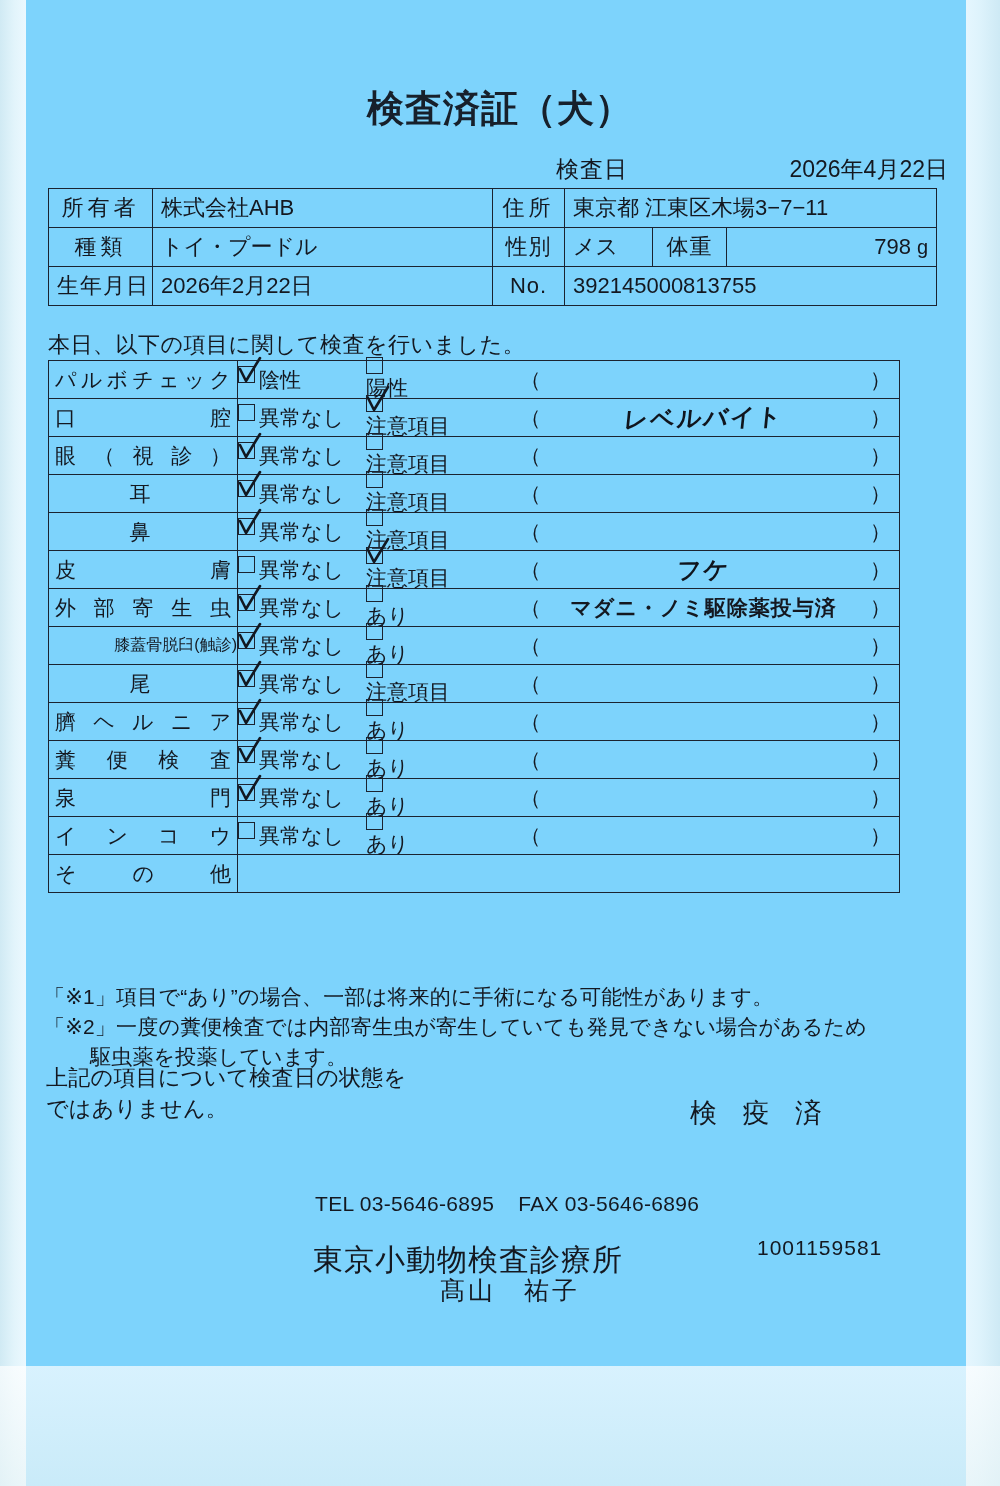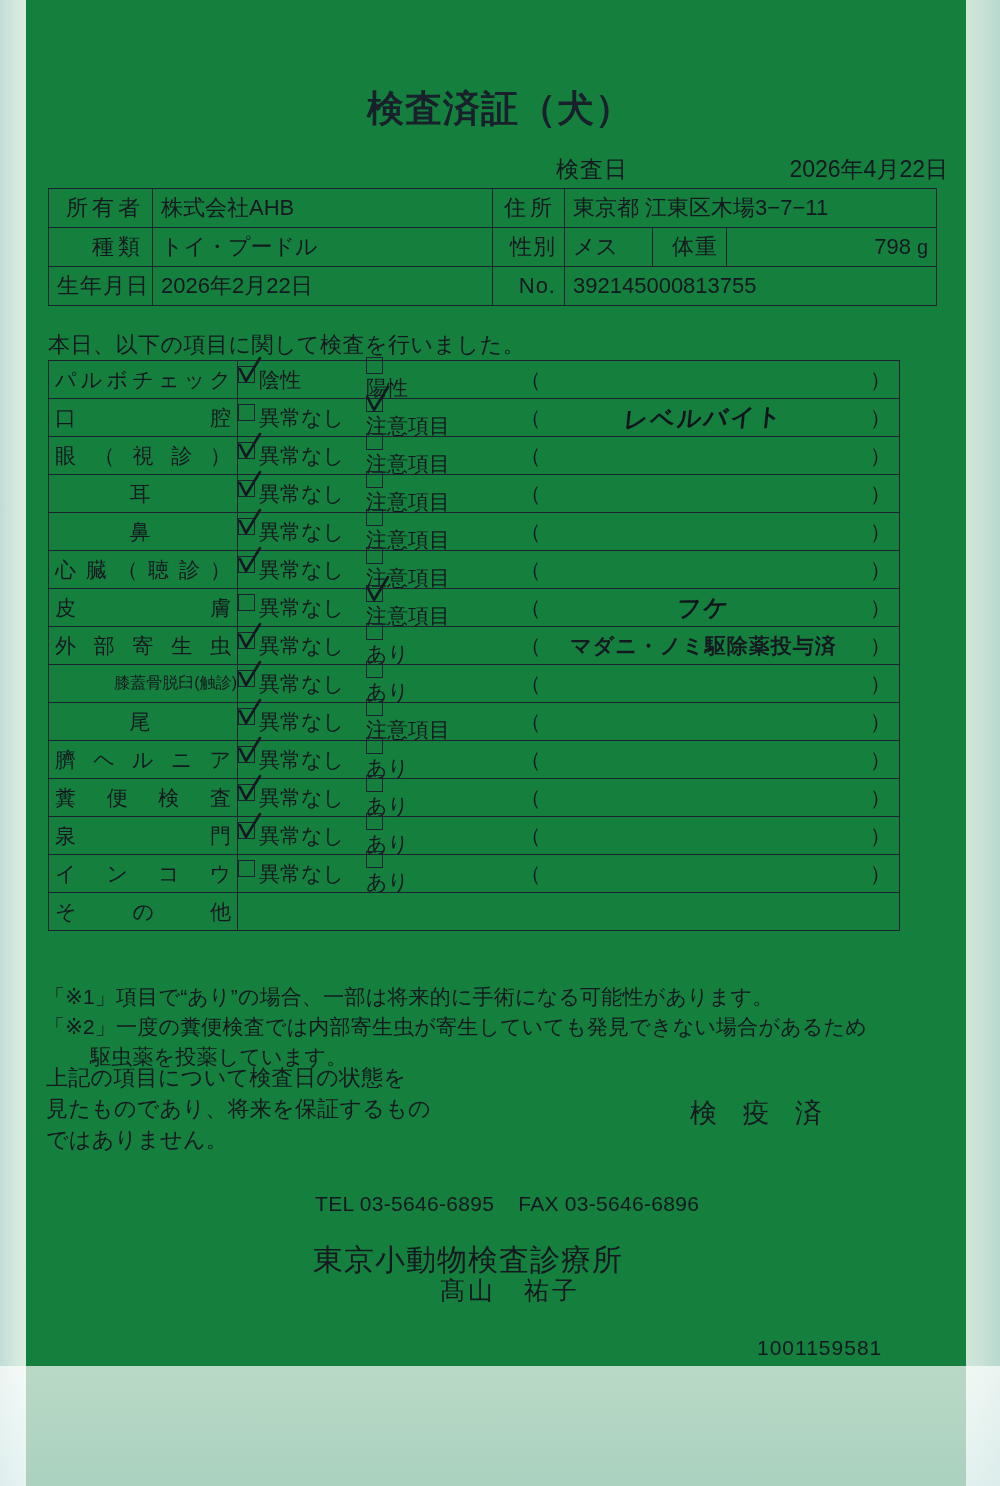--- a/index.html
+++ b/index.html
@@ -11,21 +11,21 @@
     width: 1000px;
     height: 1486px;
     position: relative;
     font-family: "Liberation Sans", "DejaVu Sans", sans-serif;
     color: #141820;
     -webkit-font-smoothing: antialiased;
   }
   .page {
     position: absolute;
     inset: 0;
-    background: #15803d;
+    background: #7dd3fc;
   }
   
   .scan-tint-left {
     position: absolute;
     left: 0; top: 0; bottom: 0; width: 26px;
     background: linear-gradient(to right, #dfeef2 0%, #f4fafb 55%, #ffffff 100%);
     opacity: .85;
   }
   .scan-tint-right {
     position: absolute;
@@ -83,21 +83,21 @@
   }
   .info-table td {
     border: 1.6px solid #1b2330;
     height: 38px;
     padding: 0 8px;
     vertical-align: middle;
     white-space: nowrap;
     overflow: hidden;
   }
   .lbl {
-    text-align: right;
+    text-align: center;
     letter-spacing: 4px;
     padding: 0 4px;
   }
   .lbl-tight { letter-spacing: 1px; }
   .val { text-align: left; }
   .val-right { text-align: right; padding-right: 10px; }
   .unit-g { font-size: 20px; padding-left: 6px; }
 
   
   .statement {
@@ -263,21 +263,21 @@
   .vet-name {
     position: absolute;
     left: 440px;
     top: 1274px;
     font-size: 25px;
     letter-spacing: 3px;
   }
   .serial {
     position: absolute;
     left: 757px;
-    top: 1336px;
+    top: 1236px;
     font-size: 21px;
     letter-spacing: 1px;
   }
 </style>
 </head>
 <body>
 
 <div class="page">
   <div class="scan-tint-left"></div>
   <div class="scan-tint-right"></div>
@@ -433,42 +433,20 @@
                 <span class="box"></span>
                 <span>注意項目</span>
               </span>
               <span class="paren-open">（</span>
               <span class="note-area"></span>
               <span class="paren-close">）</span>
             </div>
           </td>
         </tr>
         <tr>
-          <td class="c-label justify">心臓（聴診）</td>
-          <td class="c-body">
-            <div class="opts">
-              <span class="opt opt-a">
-                <span class="box">
-                  <svg class="tick" viewBox="0 0 28 30">
-                    <path d="M4 13 L10 25 L24 2" fill="none" stroke="#121821" stroke-width="2.6" stroke-linecap="round" stroke-linejoin="round"></path>
-                  </svg>
-                </span>
-                <span>異常なし</span>
-              </span>
-              <span class="opt opt-b">
-                <span class="box"></span>
-                <span>注意項目</span>
-              </span>
-              <span class="paren-open">（</span>
-              <span class="note-area"></span>
-              <span class="paren-close">）</span>
-            </div>
-          </td>
-        </tr>
-        <tr>
           <td class="c-label justify">皮　　　　膚</td>
           <td class="c-body">
             <div class="opts">
               <span class="opt opt-a">
                 <span class="box"></span>
                 <span>異常なし</span>
               </span>
               <span class="opt opt-b">
                 <span class="box">
                   <svg class="tick" viewBox="0 0 28 30">
@@ -645,21 +623,20 @@
   </table>
 
   <div class="footnotes">
     <div>「※1」項目で“あり”の場合、一部は将来的に手術になる可能性があります。</div>
     <div>「※2」一度の糞便検査では内部寄生虫が寄生していても発見できない場合があるため</div>
     <div class="footnote-indent">駆虫薬を投薬しています。</div>
   </div>
 
   <div class="disclaimer">
     <div>上記の項目について検査日の状態を</div>
-    <div>見たものであり、将来を保証するもの</div>
     <div>ではありません。</div>
   </div>
 
   <div class="quarantine-stamp">検 疫 済</div>
 
 
   <div class="tel-line">
     <span>TEL 03-5646-6895</span><span class="fax-part">FAX 03-5646-6896</span>
   </div>
 

